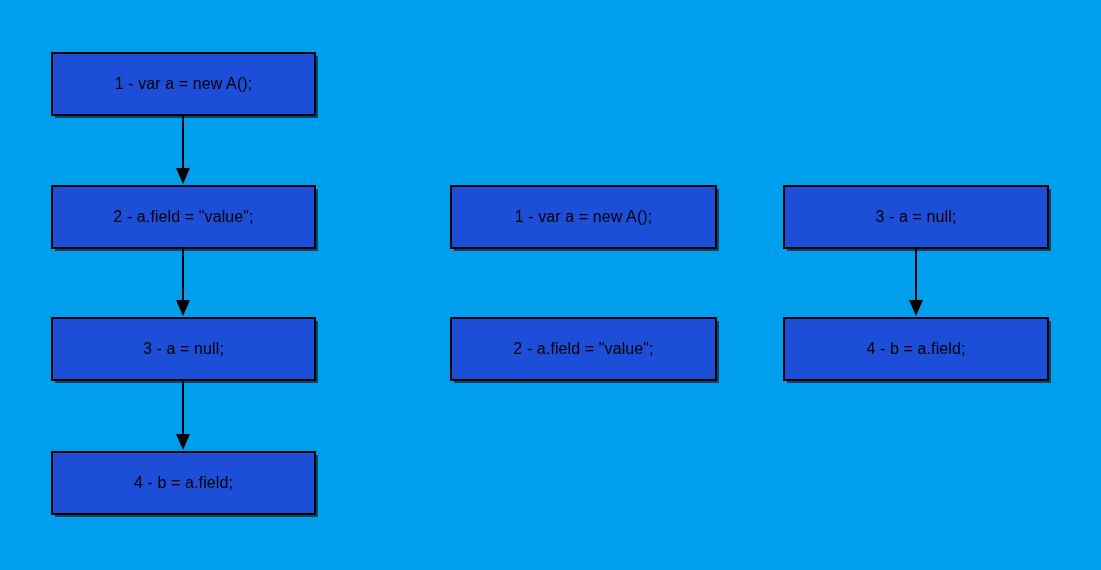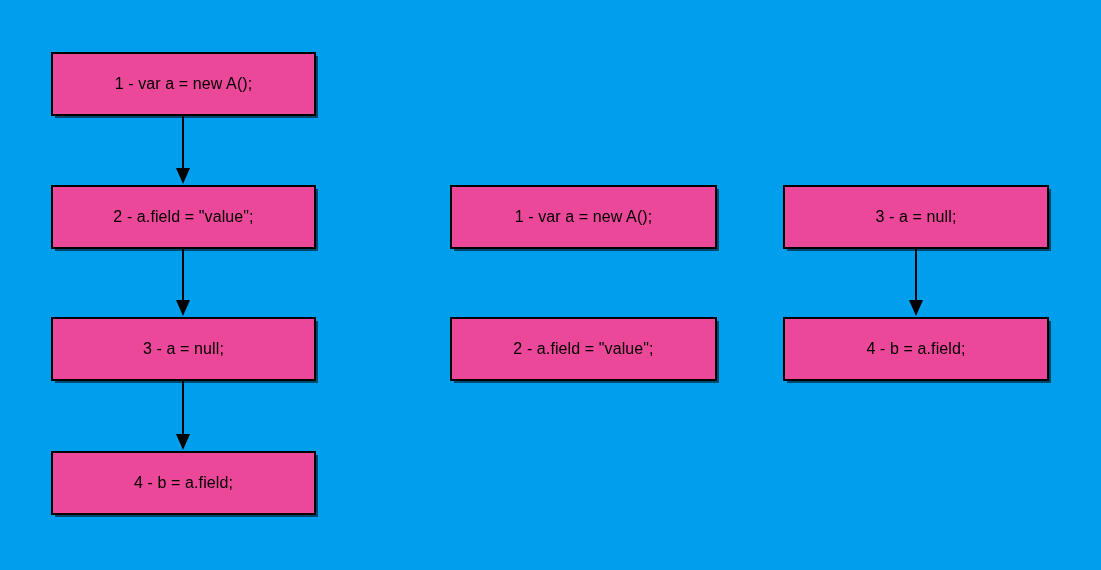--- a/index.html
+++ b/index.html
@@ -14,21 +14,21 @@
   }
   #canvas {
     position: relative;
     width: 1101px;
     height: 570px;
     background: #009fee;
   }
   .node {
     position: absolute;
     box-sizing: border-box;
-    background: #ec4899;
+    background: #1d4ed8;
     border: 2px solid #000000;
     display: flex;
     align-items: center;
     justify-content: center;
     color: #000000;
     font-family: "Liberation Sans", sans-serif;
     font-size: 16px;
     line-height: 1.2;
     letter-spacing: 0.1px;
     white-space: nowrap;

